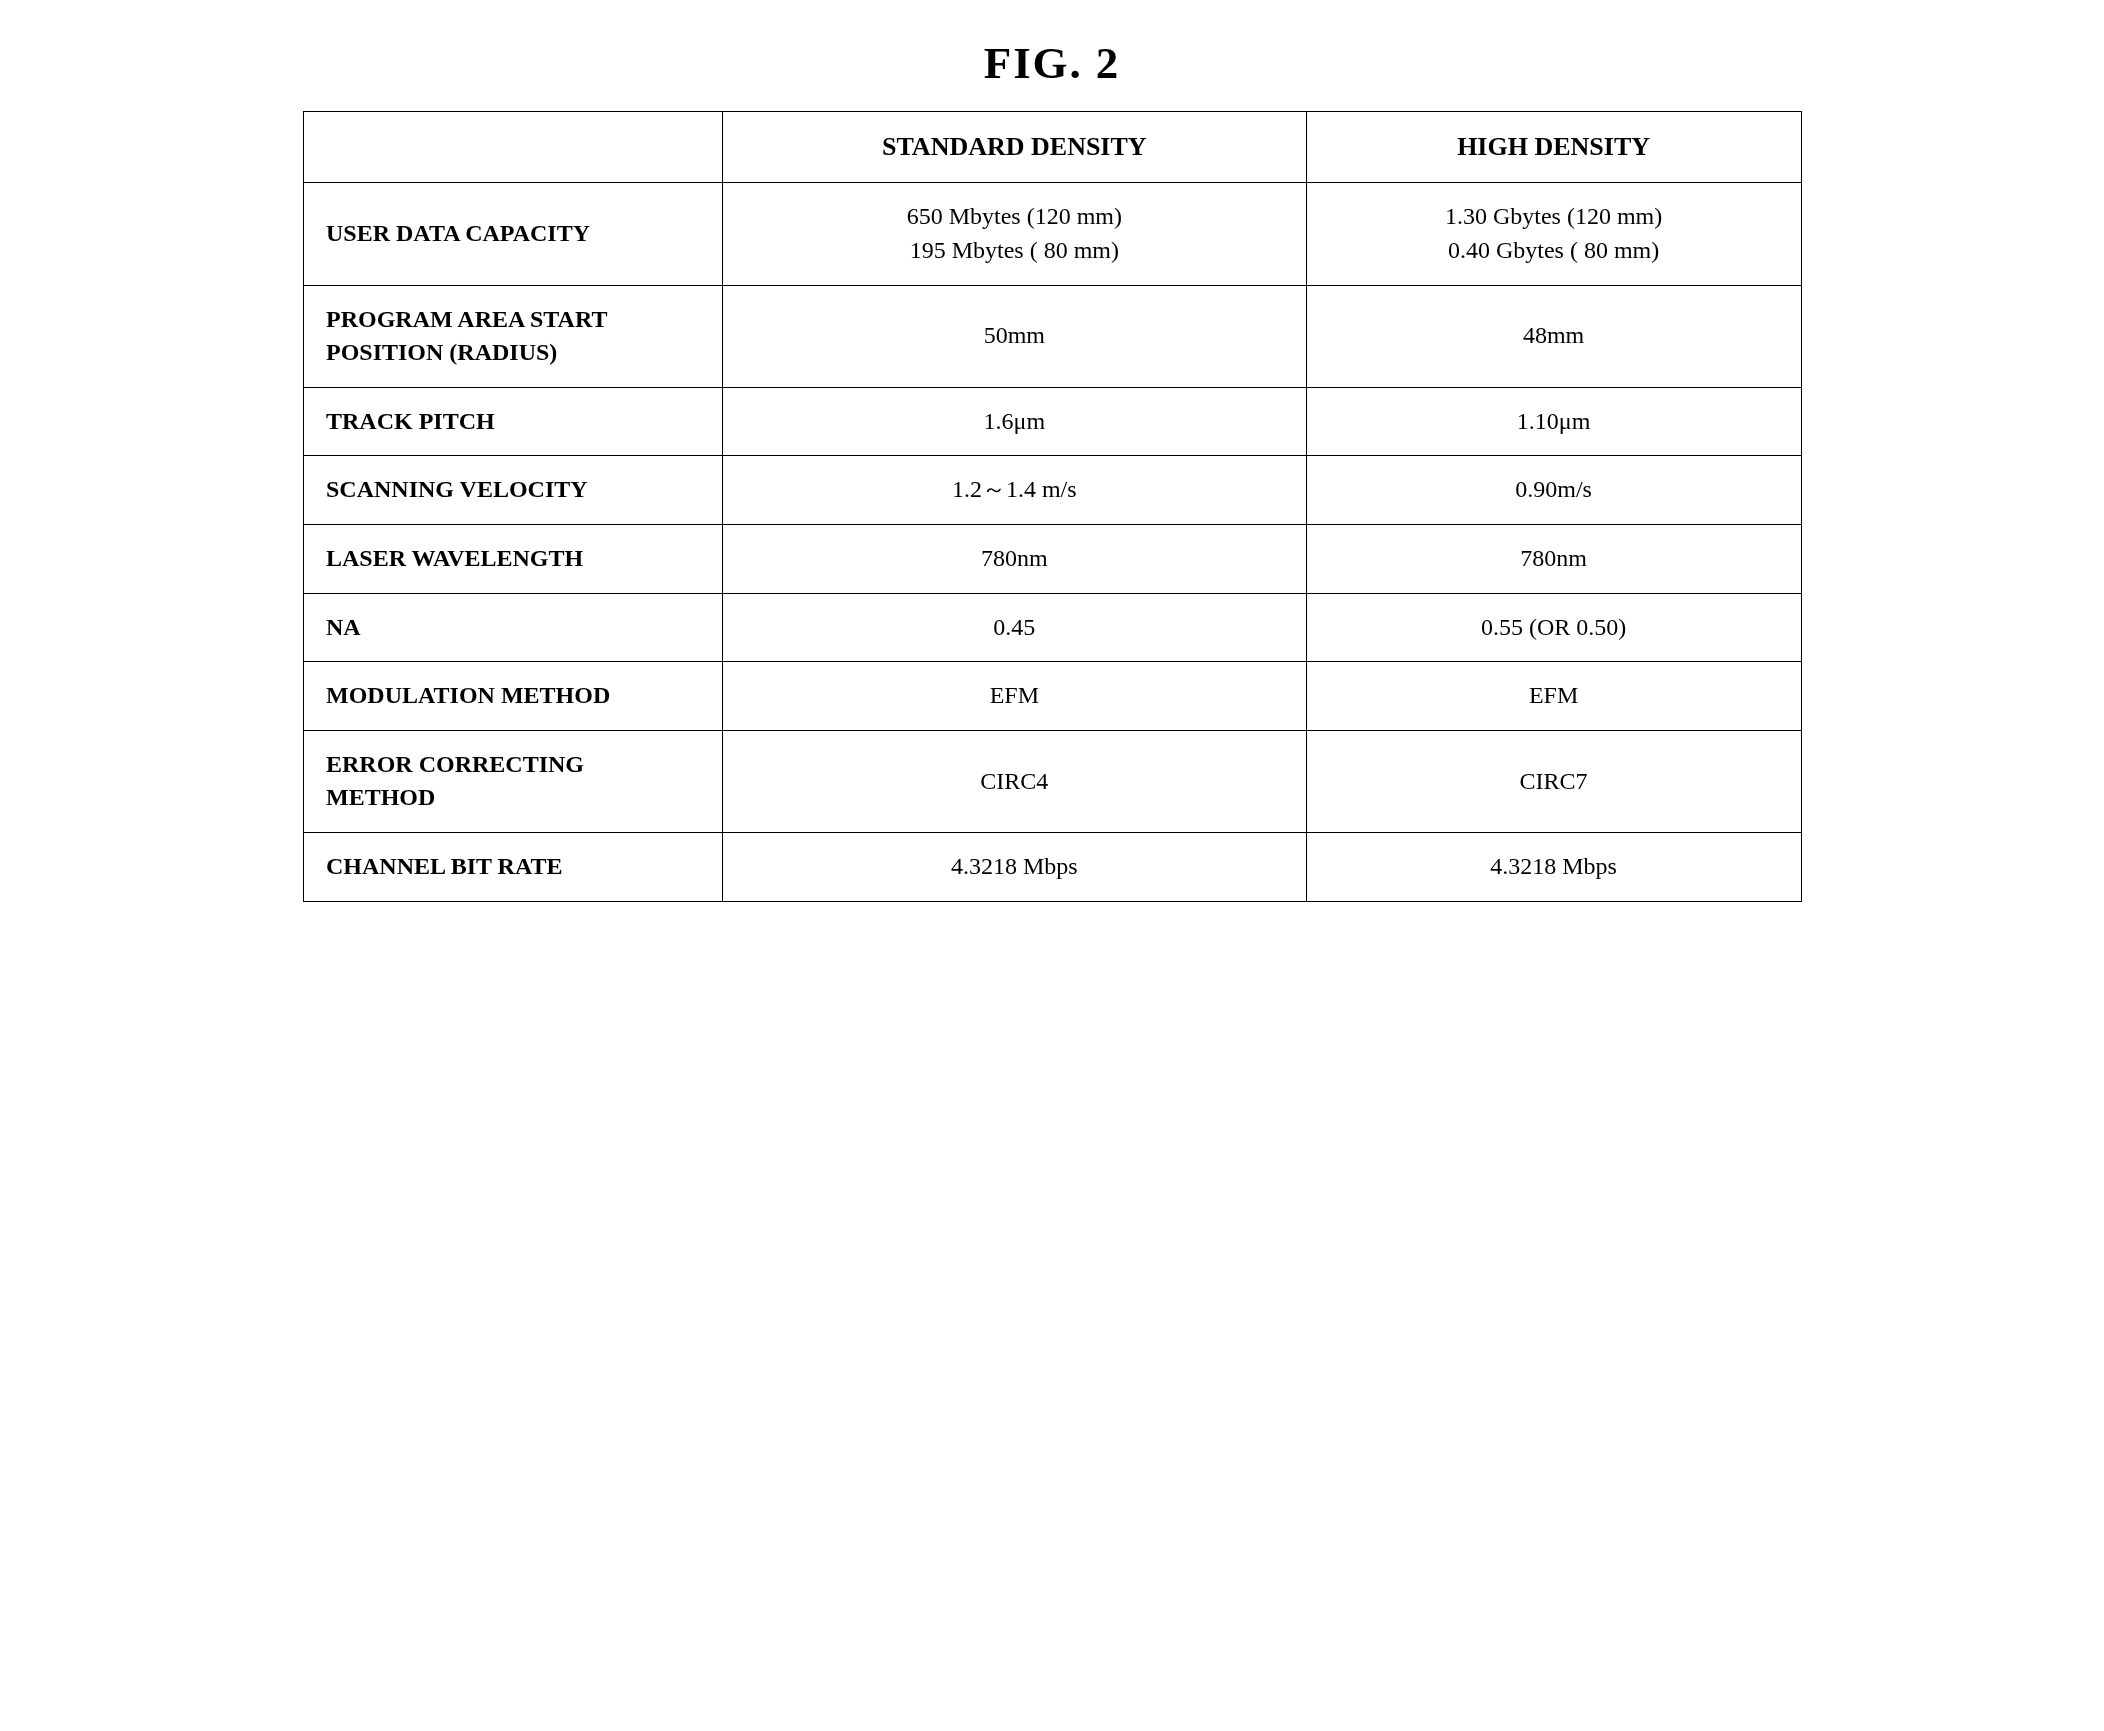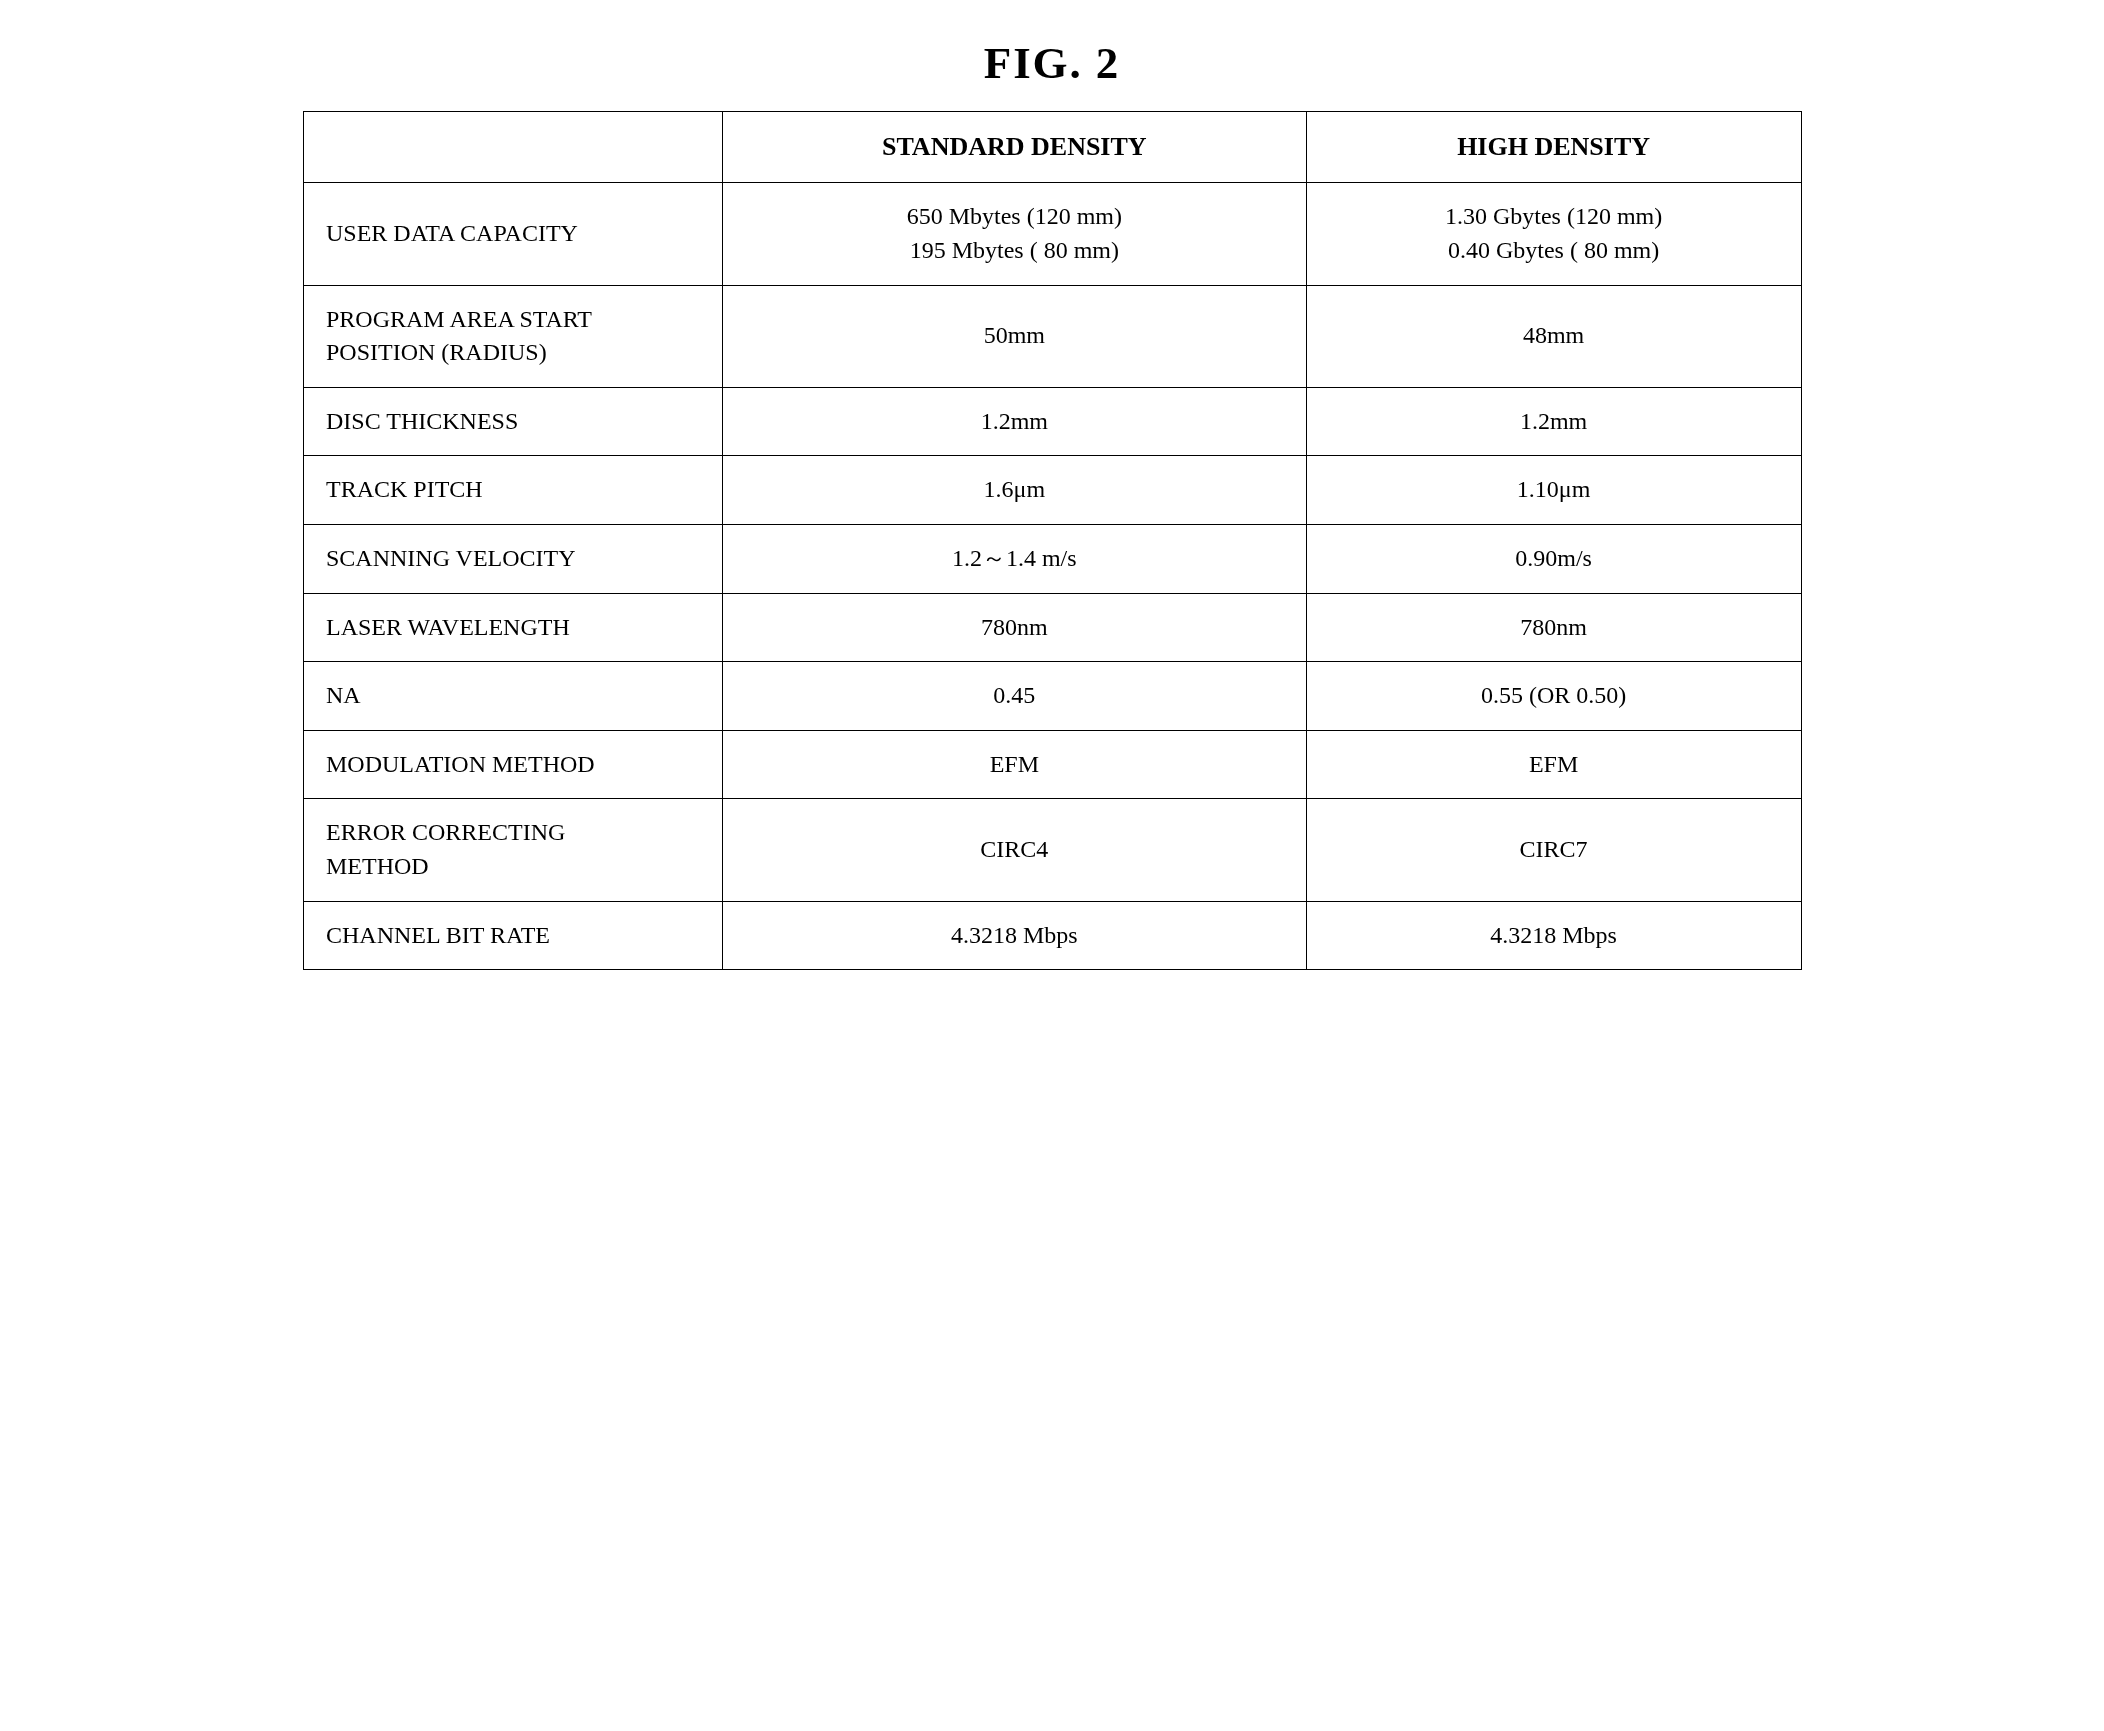--- a/index.html
+++ b/index.html
@@ -44,21 +44,21 @@
       line-height: 1.4;
     }
 
     th {
       font-weight: bold;
       font-size: 26px;
     }
 
     td.row-label {
       text-align: left;
-      font-weight: normal;
+      font-weight: bold;
       font-size: 24px;
       width: 28%;
     }
 
     .header-row th:first-child {
       border: none;
       background: transparent;
     }
 
     .header-row th {
@@ -83,25 +83,20 @@
     <tbody id="table-body">
     <tr>
           <td class="row-label">USER  DATA  CAPACITY</td>
           <td>650 Mbytes  (120 mm)<br>195 Mbytes  (  80 mm)</td>
           <td>1.30 Gbytes  (120 mm)<br>0.40 Gbytes  (  80 mm)</td>
         </tr>
         <tr>
           <td class="row-label">PROGRAM  AREA  START<br>POSITION  (RADIUS)</td>
           <td>50mm</td>
           <td>48mm</td>
-        </tr>
-        <tr>
-          <td class="row-label">DISC  THICKNESS</td>
-          <td>1.2mm</td>
-          <td>1.2mm</td>
         </tr>
         <tr>
           <td class="row-label">TRACK  PITCH</td>
           <td>1.6μm</td>
           <td>1.10μm</td>
         </tr>
         <tr>
           <td class="row-label">SCANNING  VELOCITY</td>
           <td>1.2～1.4 m/s</td>
           <td>0.90m/s</td>

